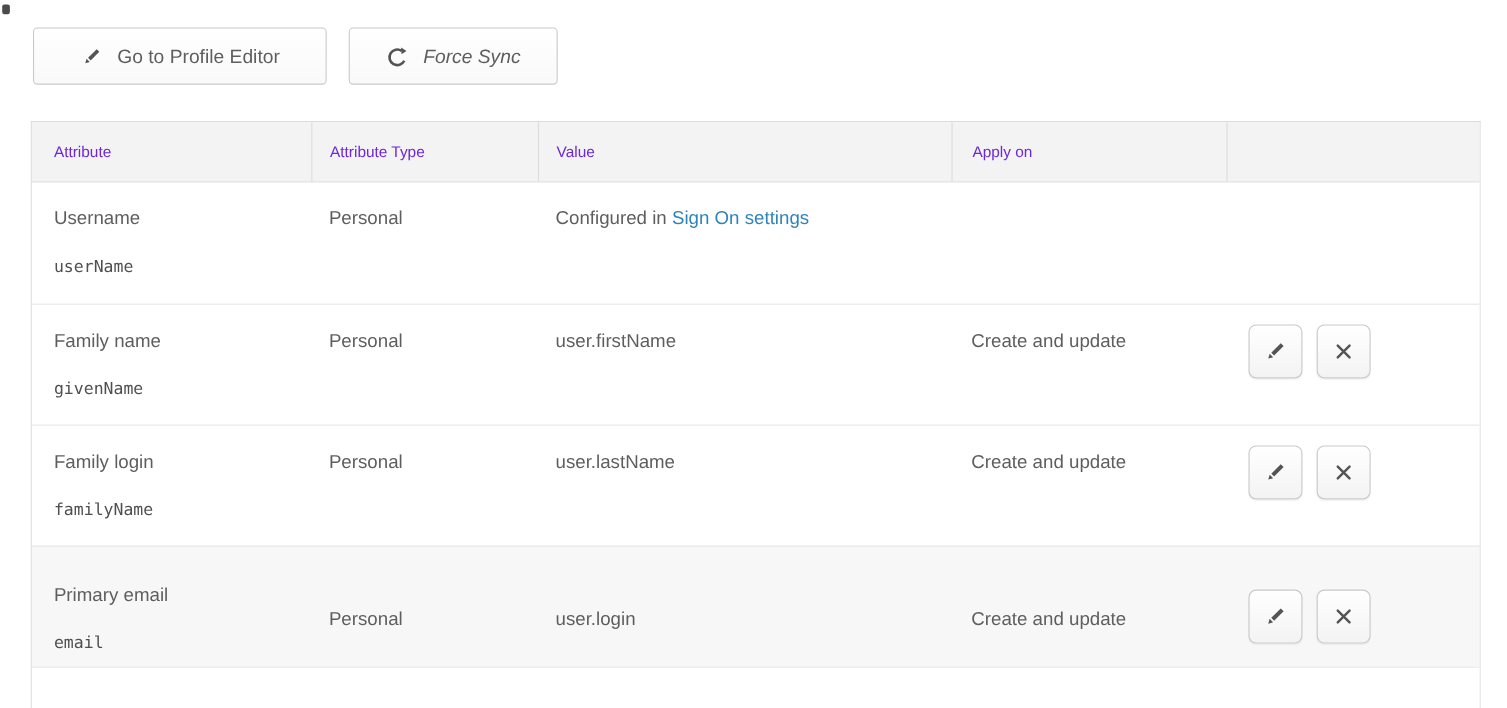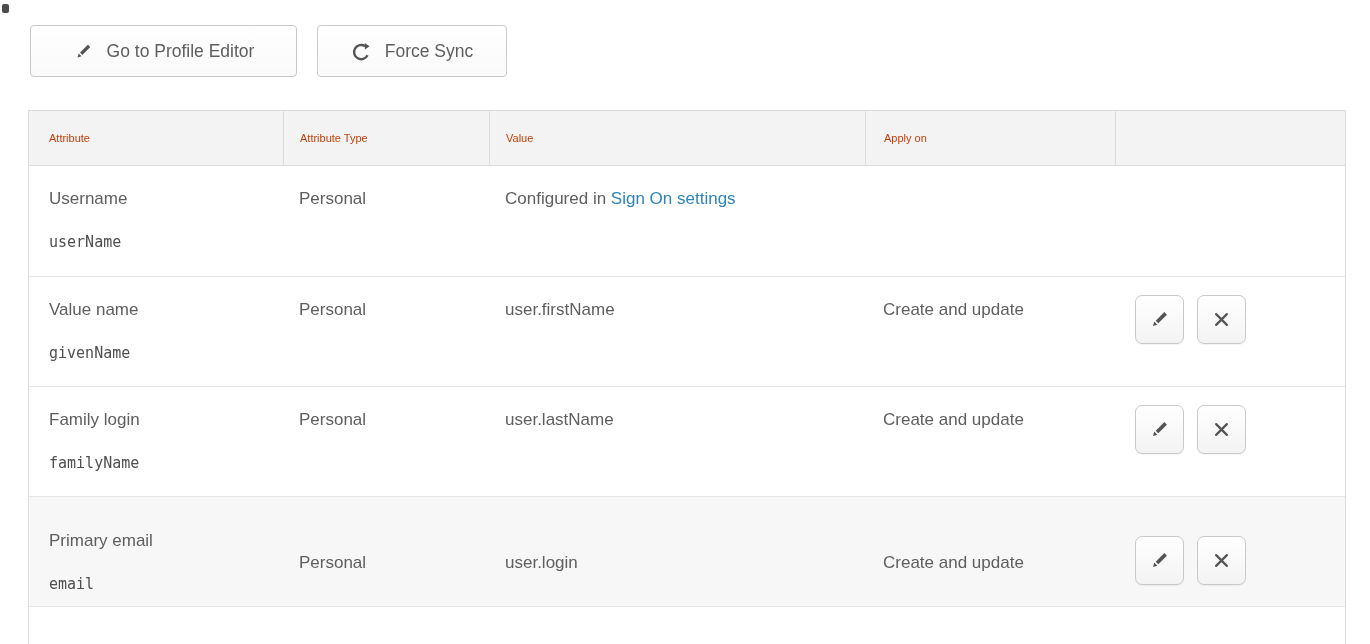--- a/index.html
+++ b/index.html
@@ -27,41 +27,41 @@
     background: linear-gradient(#ffffff, #f9f9f9);
     border: 1px solid #c9c9c9;
     border-radius: 4px;
     font-family: "Liberation Sans", sans-serif;
     font-size: 17.5px;
     color: #5e5e5e;
     cursor: pointer;
     padding: 0 24px;
   }
   .btn-profile { width: 267px; }
-  .btn-sync    { width: 190px; }
+  .btn-sync    { width: 190px; font-style: italic; }
   .btn .icon { display: inline-flex; width: 21px; height: 21px; }
   .btn .icon svg { width: 100%; height: 100%; }
 
   
   .table {
     position: absolute; left: 28px; top: 110px;
     width: 1318px;
     border: 1px solid #dcdcdc;
     border-bottom: none;
     background: #fff;
   }
   .thead {
     display: flex;
     height: 55px;
     background: #f3f3f3;
     border-bottom: 1px solid #dcdcdc;
   }
   .th {
     display: flex; align-items: center;
-    font-size: 11px; color: #c2410c; text-align: center;
+    font-size: 14px; color: #6d28d9; text-align: center;
   }
   .th + .th { border-left: 1px solid #dcdcdc; }
 
   .col1 { width: 254px; padding-left: 20px; }
   .col2 { width: 200px; padding-left: 16px; }
   .col3 { width: 376px; padding-left: 16px; margin-left: 6px; }
   .col4 { width: 250px; padding-left: 18px; }
   .col5 { width: 216px; padding-left: 20px; }
 
   .tr { display: flex; height: 110px; background: #ffffff; }
@@ -138,21 +138,21 @@
       <div class="td col3">
         <span>Configured in </span>
         <a class="value-link">Sign On settings</a>
       </div>
       <div class="td col4"></div>
       <div class="td col5"></div>
     </div>
 
     <div class="tr">
       <div class="td col1">
-        <div class="attr-label">Value name</div>
+        <div class="attr-label">Family name</div>
         <div class="attr-name">givenName</div>
       </div>
       <div class="td col2">Personal</div>
       <div class="td col3">user.firstName</div>
       <div class="td col4">Create and update</div>
       <div class="td col5 actions">
         <button class="icon-btn">
           <svg viewBox="0 0 24 24">
             <line x1="9.4" y1="14.6" x2="18.4" y2="5.6" stroke="#545454" stroke-width="3.8"></line>
             <polygon points="5.2,18.8 9.8,17.5 6.5,14.2" fill="#545454"></polygon>

